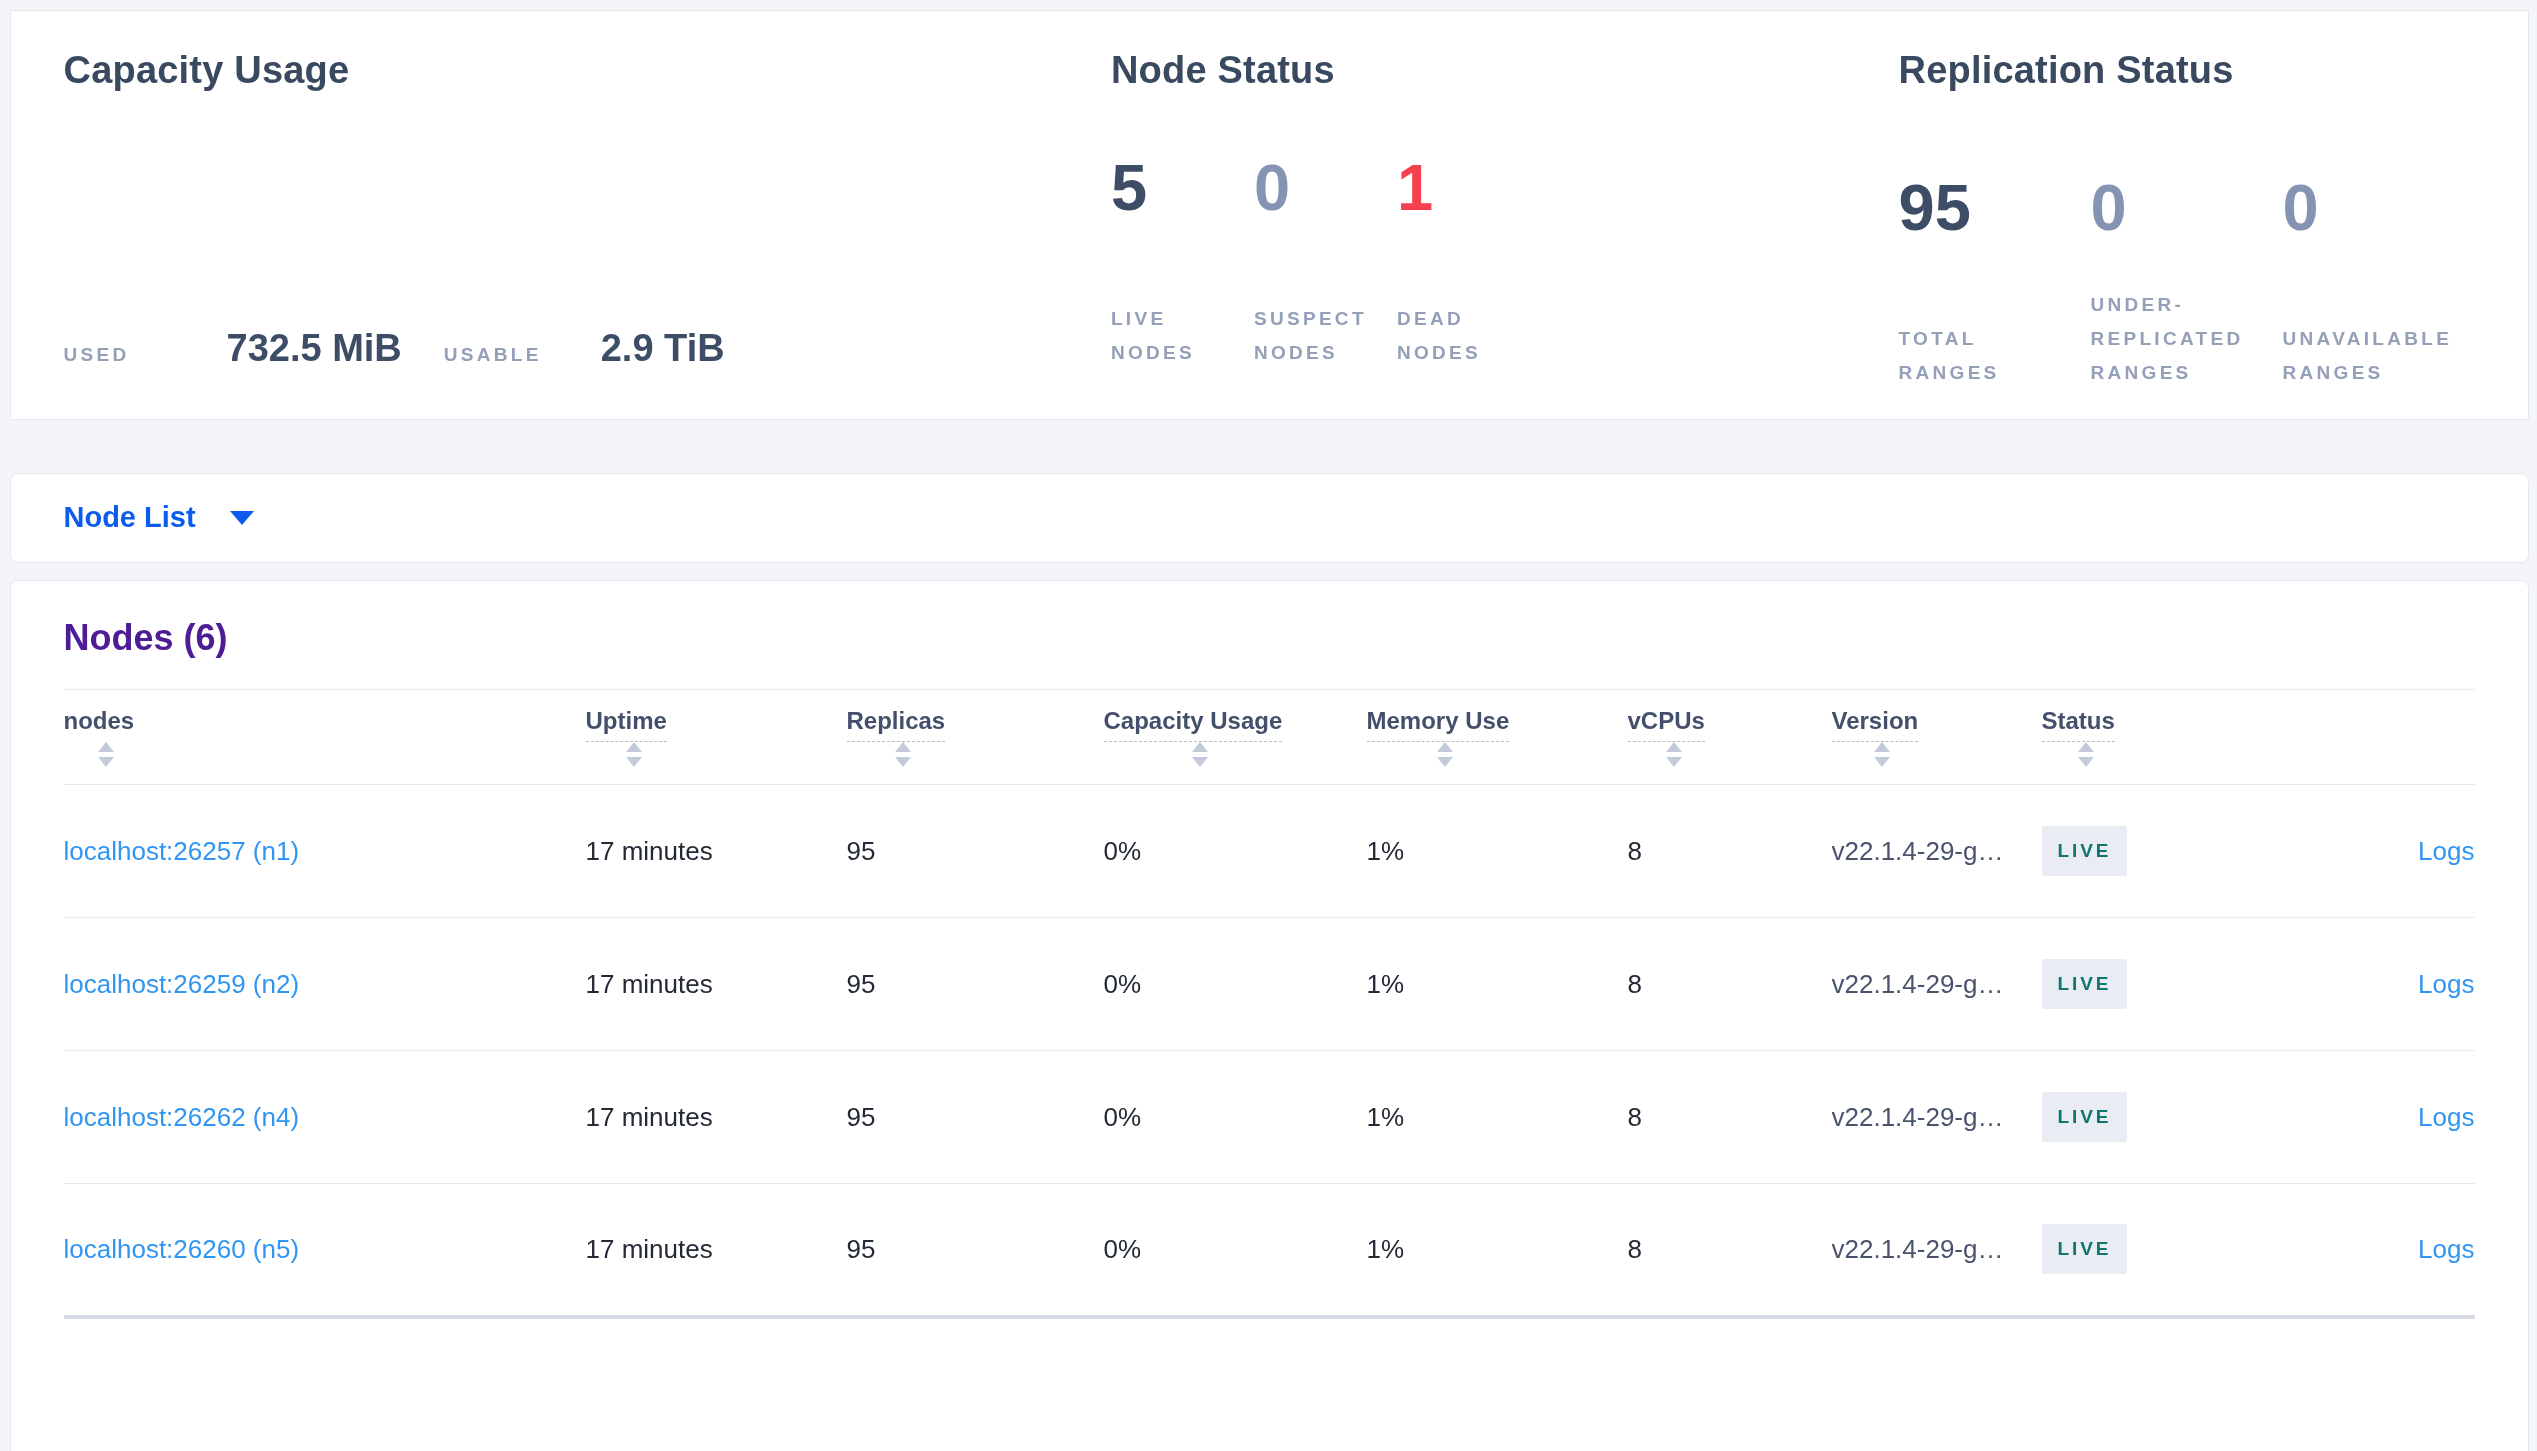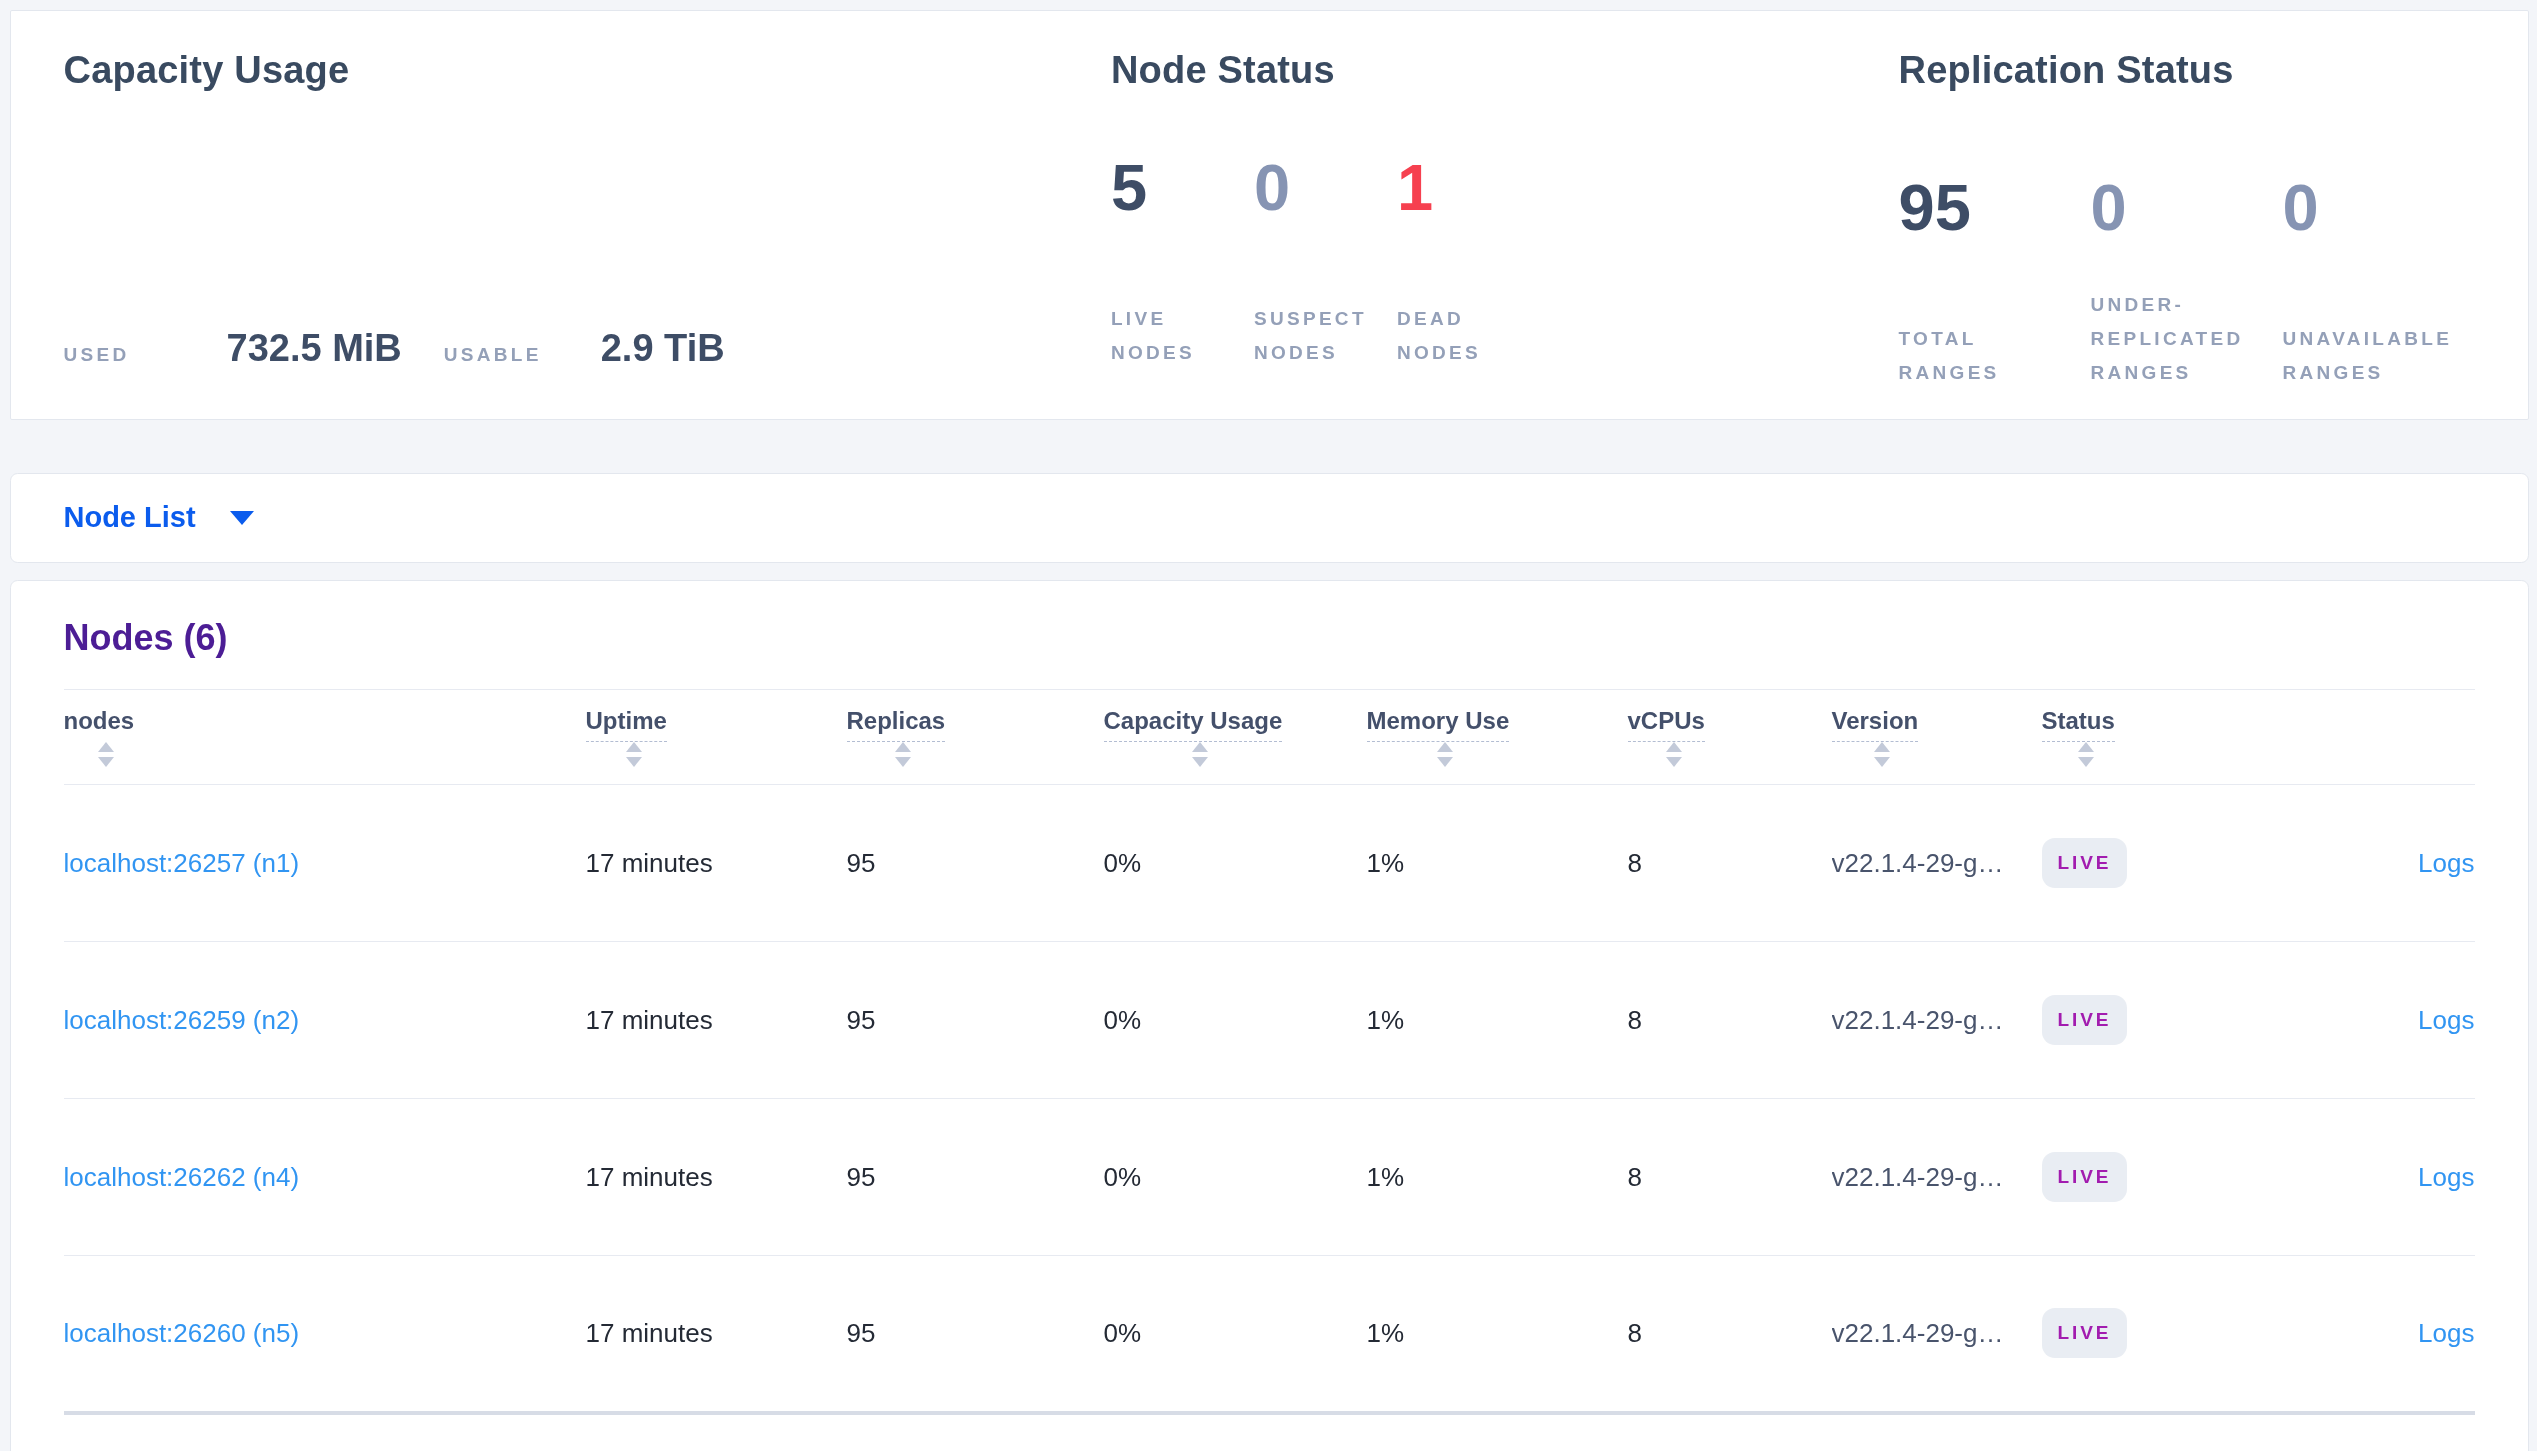--- a/index.html
+++ b/index.html
@@ -201,46 +201,46 @@
     border-bottom: 10.5px solid #c3cad9;
   }
   .arr-down {
     width: 0; height: 0;
     border-left: 8.6px solid transparent;
     border-right: 8.6px solid transparent;
     border-top: 10.5px solid #c3cad9;
   }
 
   tbody td {
-    height: 157px;
+    height: 133px;
     font-size: 26px;
     color: #242a35;
     border-bottom: 1.9px solid #e7eaf1;
     white-space: nowrap;
     overflow: hidden;
     text-overflow: ellipsis;
   }
   tbody tr:last-child td { border-bottom: 4.8px solid #d7dce6; }
   td.td-version { color: #49546c; }
   td.td-logs { text-align: right; }
 
   a.node-link, a.logs-link {
     color: #3195f2;
     text-decoration: none;
     cursor: pointer;
   }
   .badge-live {
     display: inline-block;
     background: #e9edf3;
-    border-radius: 13px;
+    border-radius: 2px;
     padding: 14px 16px;
     font-size: 19px;
     font-weight: 700;
     letter-spacing: 2.9px;
-    color: #a21caf;
+    color: #0f766e;
   }
 </style>
 </head>
 <body>
 
 <div class="card top-card">
 
   <div class="summary-section sec-capacity">
     <div class="section-title">Capacity Usage</div>
     <div class="section-body" style="flex-direction: column;">

